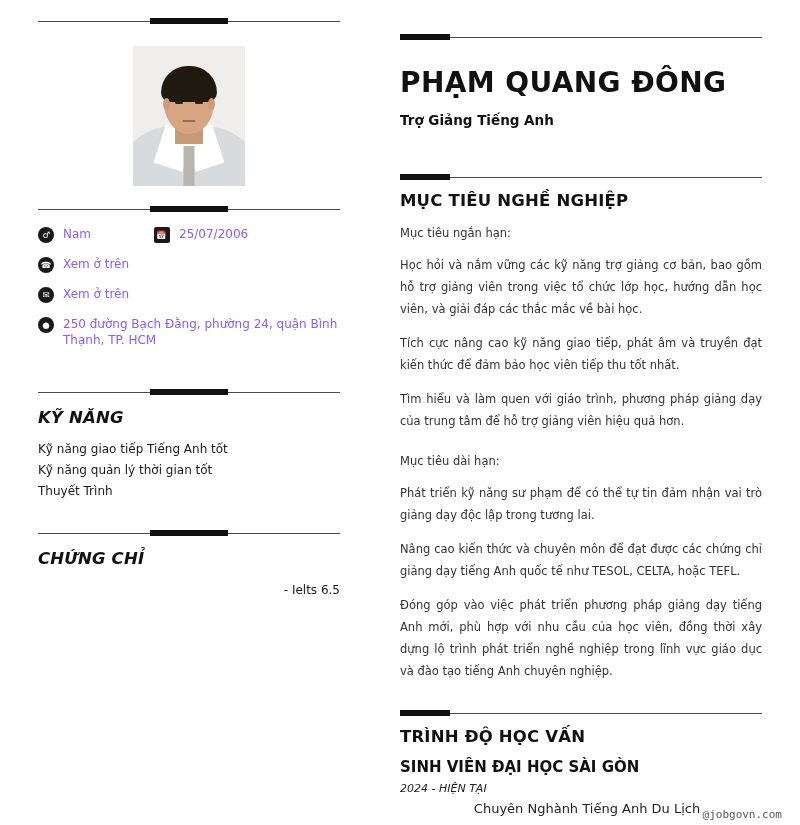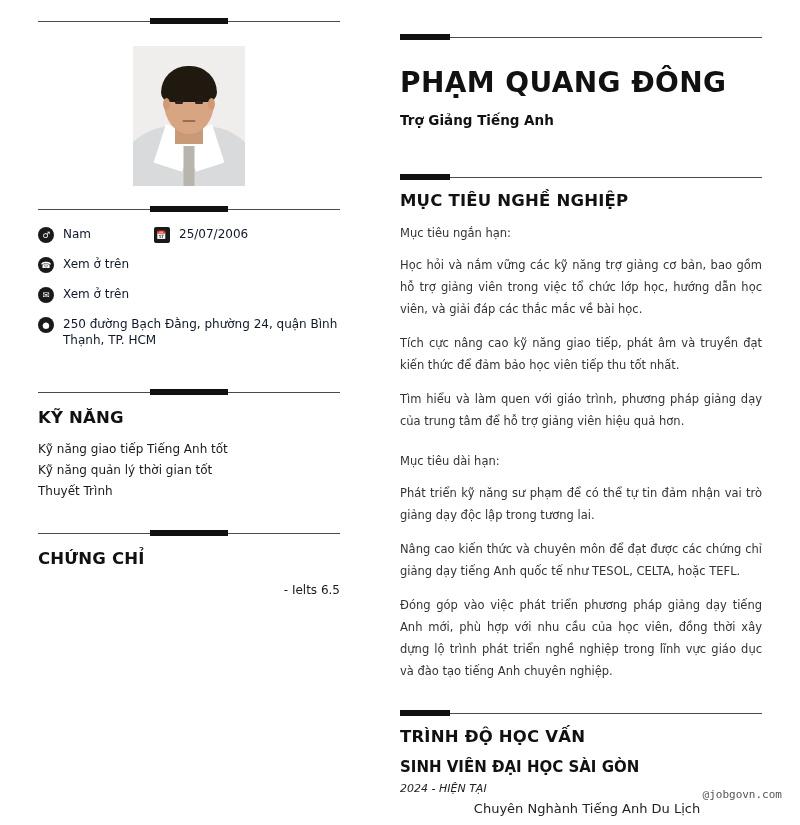--- a/index.html
+++ b/index.html
@@ -173,40 +173,40 @@
     flex: 0 0 16px;
     margin-right: 9px;
     margin-top: 1px;
   }
   .c-ico.square {
     border-radius: 2px;
   }
   .c-txt {
     font-size: 12px;
     line-height: 16px;
-    color: #0f172a;
+    color: #8b5cf6;
   }
   .c-half {
     display: flex;
     align-items: flex-start;
   }
   .c-cols {
     display: flex;
     margin-bottom: 13px;
   }
   .c-cols .c-half:first-child { width: 116px; }
 
   .sec-title {
     font-size: 16.5px;
     font-weight: bold;
     letter-spacing: .2px;
     margin: 11px 0 12px 0;
     color: #111;
   }
-  .left .sec-title { margin-top: 13px; }
+  .left .sec-title { margin-top: 13px; font-style: italic; }
 
   .skill-line {
     font-size: 12px;
     line-height: 21px;
     color: #1a1a1a;
   }
   .cert-line {
     font-size: 12px;
     line-height: 20px;
     color: #1a1a1a;
@@ -280,21 +280,21 @@
   }
   .edu-dot {
     font-size: 11.5px;
     margin: 12px 0 0 0;
     color: #222;
   }
 
   .watermark {
     position: absolute;
     right: 18px;
-    bottom: 24px;
+    bottom: 4px;
     font-size: 11px;
     color: #555;
     font-family: "DejaVu Sans Mono", "Liberation Mono", monospace;
   }
 </style>
 </head>
 <body>
 
 <div class="page">
 

